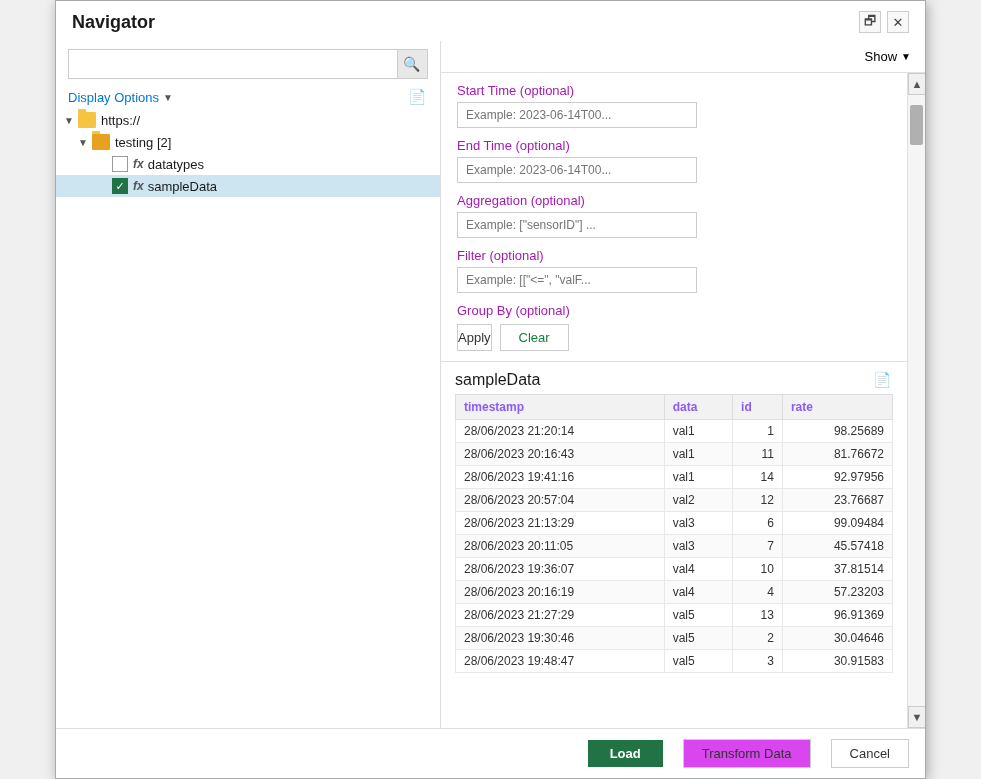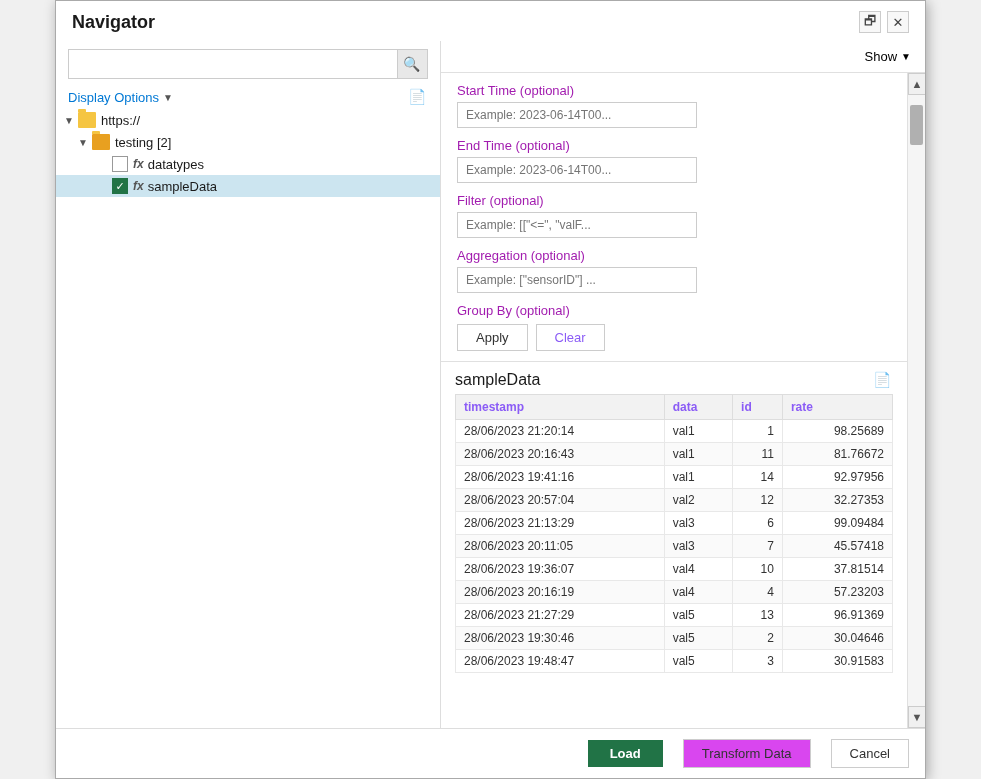--- a/index.html
+++ b/index.html
@@ -226,34 +226,34 @@
       outline: none;
       margin-bottom: 10px;
       background: #fff;
     }
     .btn-row {
       display: flex;
       gap: 8px;
       margin-top: 6px;
     }
     .btn-apply {
-      padding: 5px 18px;
+      padding: 5px 0;
       border: 1px solid #ccc;
       background: #fff;
       cursor: pointer;
       font-size: 13px;
       color: #333;
     }
     .btn-clear {
       padding: 5px 18px;
       border: 1px solid #ccc;
       background: #fff;
       cursor: pointer;
       font-size: 13px;
-      color: #8b5cf6;
+      color: #15803d;
     }
     .data-section {
       flex: 1;
       display: flex;
       flex-direction: column;
       overflow: hidden;
       padding: 0;
     }
     .data-header-row {
       display: flex;
@@ -461,27 +461,27 @@
               <div class="filter-label">Start Time (optional)</div>
               <input class="filter-input" type="text" placeholder="Example: 2023-06-14T00..." style="">
             </div>
 
             <div>
               <div class="filter-label">End Time (optional)</div>
               <input class="filter-input" type="text" placeholder="Example: 2023-06-14T00..." style="">
             </div>
 
             <div>
+              <div class="filter-label">Aggregation (optional)</div>
+              <input class="filter-input" type="text" placeholder="Example: [&quot;sensorID&quot;] ..." style="">
+            </div>
+
+            <div>
               <div class="filter-label">Filter (optional)</div>
               <input class="filter-input" type="text" placeholder="Example: [[&quot;&lt;=&quot;, &quot;valF..." style="">
-            </div>
-
-            <div>
-              <div class="filter-label">Aggregation (optional)</div>
-              <input class="filter-input" type="text" placeholder="Example: [&quot;sensorID&quot;] ..." style="">
             </div>
 
             <div>
               <div class="filter-label">Group By (optional)</div>
             </div>
 
             <div class="btn-row">
               <button class="btn-apply">Apply</button>
               <button class="btn-clear">Clear</button>
             </div>
@@ -520,21 +520,21 @@
                     <tr>
                       <td>28/06/2023 19:41:16</td>
                       <td>val1</td>
                       <td class="td-num">14</td>
                       <td class="td-num">92.97956</td>
                     </tr>
                     <tr>
                       <td>28/06/2023 20:57:04</td>
                       <td>val2</td>
                       <td class="td-num">12</td>
-                      <td class="td-num">32.27353</td>
+                      <td class="td-num">23.76687</td>
                     </tr>
                     <tr>
                       <td>28/06/2023 21:13:29</td>
                       <td>val3</td>
                       <td class="td-num">6</td>
                       <td class="td-num">99.09484</td>
                     </tr>
                     <tr>
                       <td>28/06/2023 20:11:05</td>
                       <td>val3</td>

